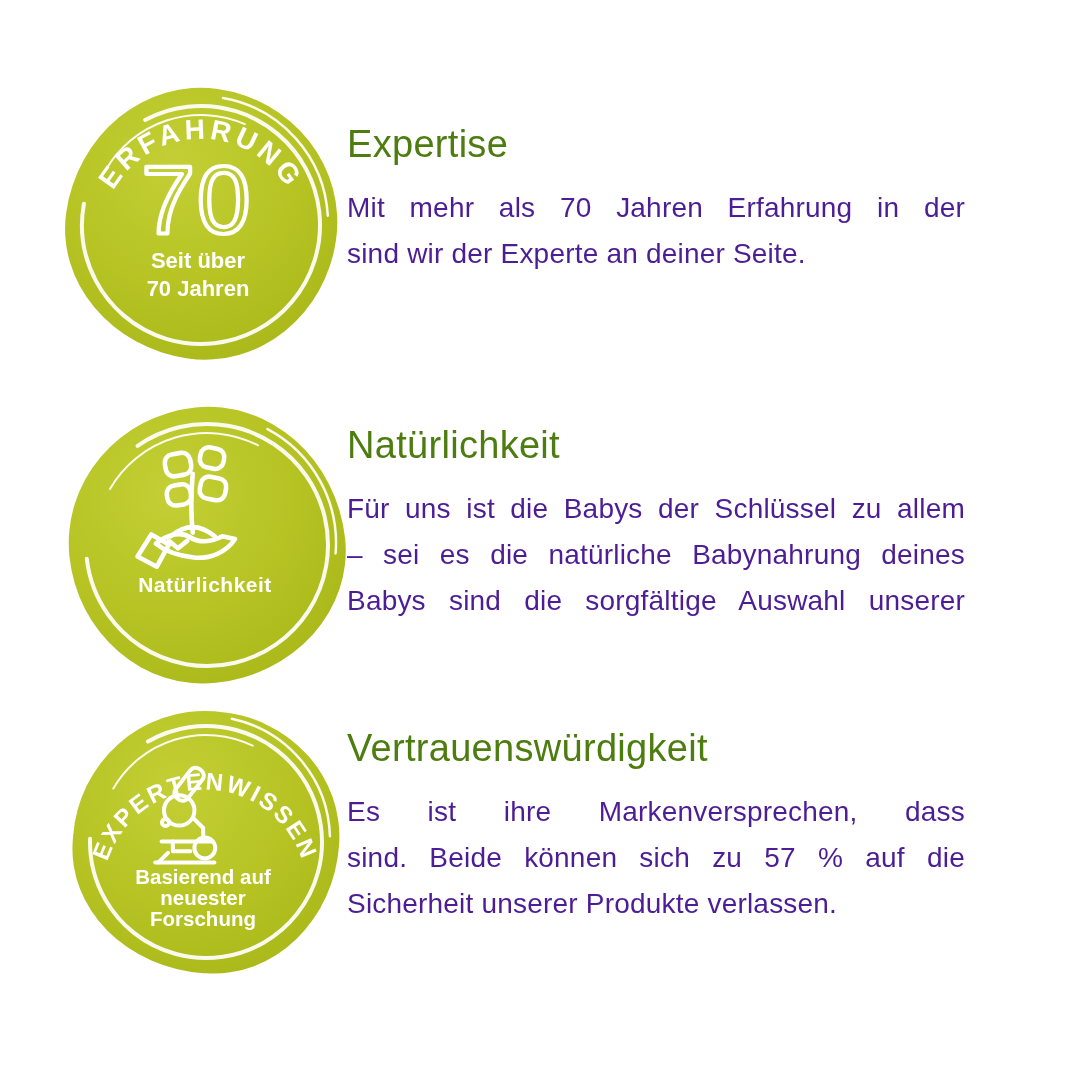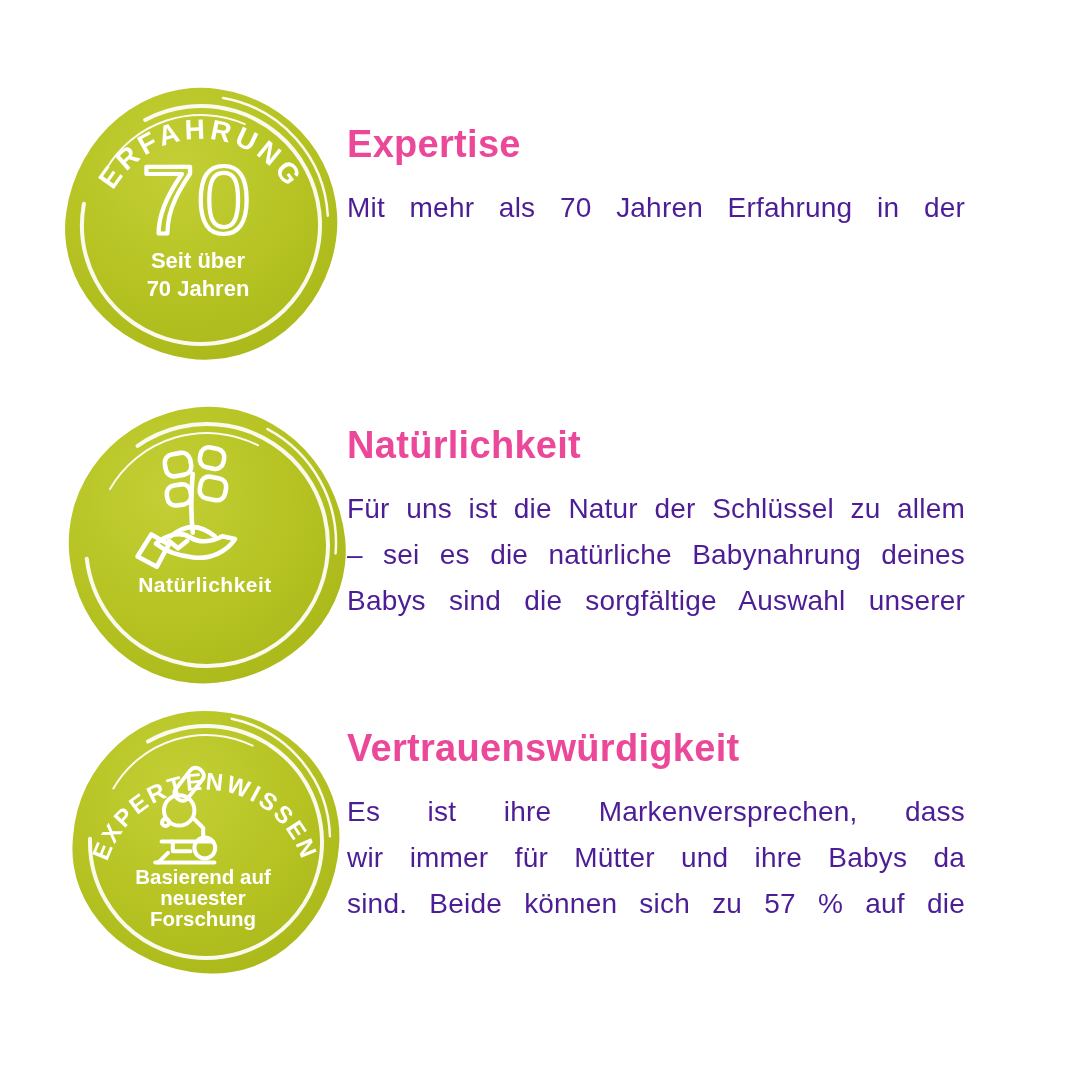--- a/index.html
+++ b/index.html
@@ -40,22 +40,22 @@
     stroke-linejoin: round; stroke-linecap: round;
     text-anchor: middle; letter-spacing: 2px;
   }
   .badge-caption { fill: #ffffff; font-weight: 700; text-anchor: middle; font-size: 22px; }
   .badge-caption-sm { fill: #ffffff; font-weight: 700; text-anchor: middle; font-size: 20.5px; }
   .badge-label { fill: #ffffff; font-weight: 700; text-anchor: middle; font-size: 21px; letter-spacing: 0.5px; }
 
   
   .text-block { position: absolute; left: 347px; width: 618px; }
   .heading {
-    font-size: 38px; font-weight: 700;
-    color: #ec4899; line-height: 48px; letter-spacing: 0.3px;
+    font-size: 38px; font-weight: 400;
+    color: #4d7c0f; line-height: 48px; letter-spacing: 0.3px;
   }
   .body { margin-top: 17px; }
   .body-line {
     font-size: 28px; color: #4c1d95;
     height: 46px; line-height: 46px;
     letter-spacing: 0.2px;
     text-align: justify; text-align-last: justify;
     white-space: normal; overflow: visible;
   }
   .body-line.last { text-align-last: left; }
@@ -82,20 +82,21 @@
       <text class="big-number" x="134" y="148">70</text>
       <text class="badge-caption" x="135" y="183">Seit über</text>
       <text class="badge-caption" x="135" y="211">70 Jahren</text>
     </svg>
   </div>
 
   <div class="text-block" style="top:120px">
     <div class="heading">Expertise</div>
     <div class="body">
       <div class="body-line">Mit mehr als 70 Jahren Erfahrung in der</div>
+      <div class="body-line last">sind wir der Experte an deiner Seite.</div>
     </div>
   </div>
 
   <div class="badge" style="left:66px; top:404px; width:282px; height:282px">
     <div class="blob blob2"></div>
     <svg class="badge-svg" viewBox="0 0 282 282" xmlns="http://www.w3.org/2000/svg">
       <g>
         <circle class="ring" cx="141" cy="141" r="121" stroke-width="4" stroke-dasharray="630 130" transform="rotate(-125 141 141)"></circle>
         <circle class="ring" cx="141" cy="141" r="112" stroke-width="2" stroke-dasharray="170 534" transform="rotate(-150 141 141)"></circle>
         <circle class="ring" cx="141" cy="139" r="129" stroke-width="2.5" stroke-dasharray="150 660" transform="rotate(-62 141 139)"></circle>
@@ -116,21 +117,21 @@
 
         <path d="M 6 118 L 21 94 L 40 105 L 27 129 Z"></path>
       </g>
       <text class="badge-label" x="139" y="188">Natürlichkeit</text>
     </svg>
   </div>
 
   <div class="text-block" style="top:421px">
     <div class="heading">Natürlichkeit</div>
     <div class="body">
-      <div class="body-line">Für uns ist die Natur der Schlüssel zu allem</div>
+      <div class="body-line">Für uns ist die Babys der Schlüssel zu allem</div>
       <div class="body-line">– sei es die natürliche Babynahrung deines</div>
       <div class="body-line">Babys sind die sorgfältige Auswahl unserer</div>
     </div>
   </div>
 
   <div class="badge" style="left:70px; top:708px; width:272px; height:268px">
     <div class="blob blob3"></div>
     <svg class="badge-svg" viewBox="0 0 272 268" xmlns="http://www.w3.org/2000/svg">
       <defs>
         <path id="arc-experten" d="M 36.1 158.9 A 102 102 0 0 1 233.9 158.9"></path>
@@ -163,18 +164,18 @@
       <text class="badge-caption-sm" x="133" y="176">Basierend auf</text>
       <text class="badge-caption-sm" x="133" y="197">neuester</text>
       <text class="badge-caption-sm" x="133" y="218">Forschung</text>
     </svg>
   </div>
 
   <div class="text-block" style="top:724px">
     <div class="heading">Vertrauenswürdigkeit</div>
     <div class="body">
       <div class="body-line">Es ist ihre Markenversprechen, dass</div>
-      <div class="body-line">wir immer für Mütter und ihre Babys da</div>
       <div class="body-line">sind. Beide können sich zu 57 % auf die</div>
+      <div class="body-line last">Sicherheit unserer Produkte verlassen.</div>
     </div>
   </div>
 
 </div>
 
 </body></html>

